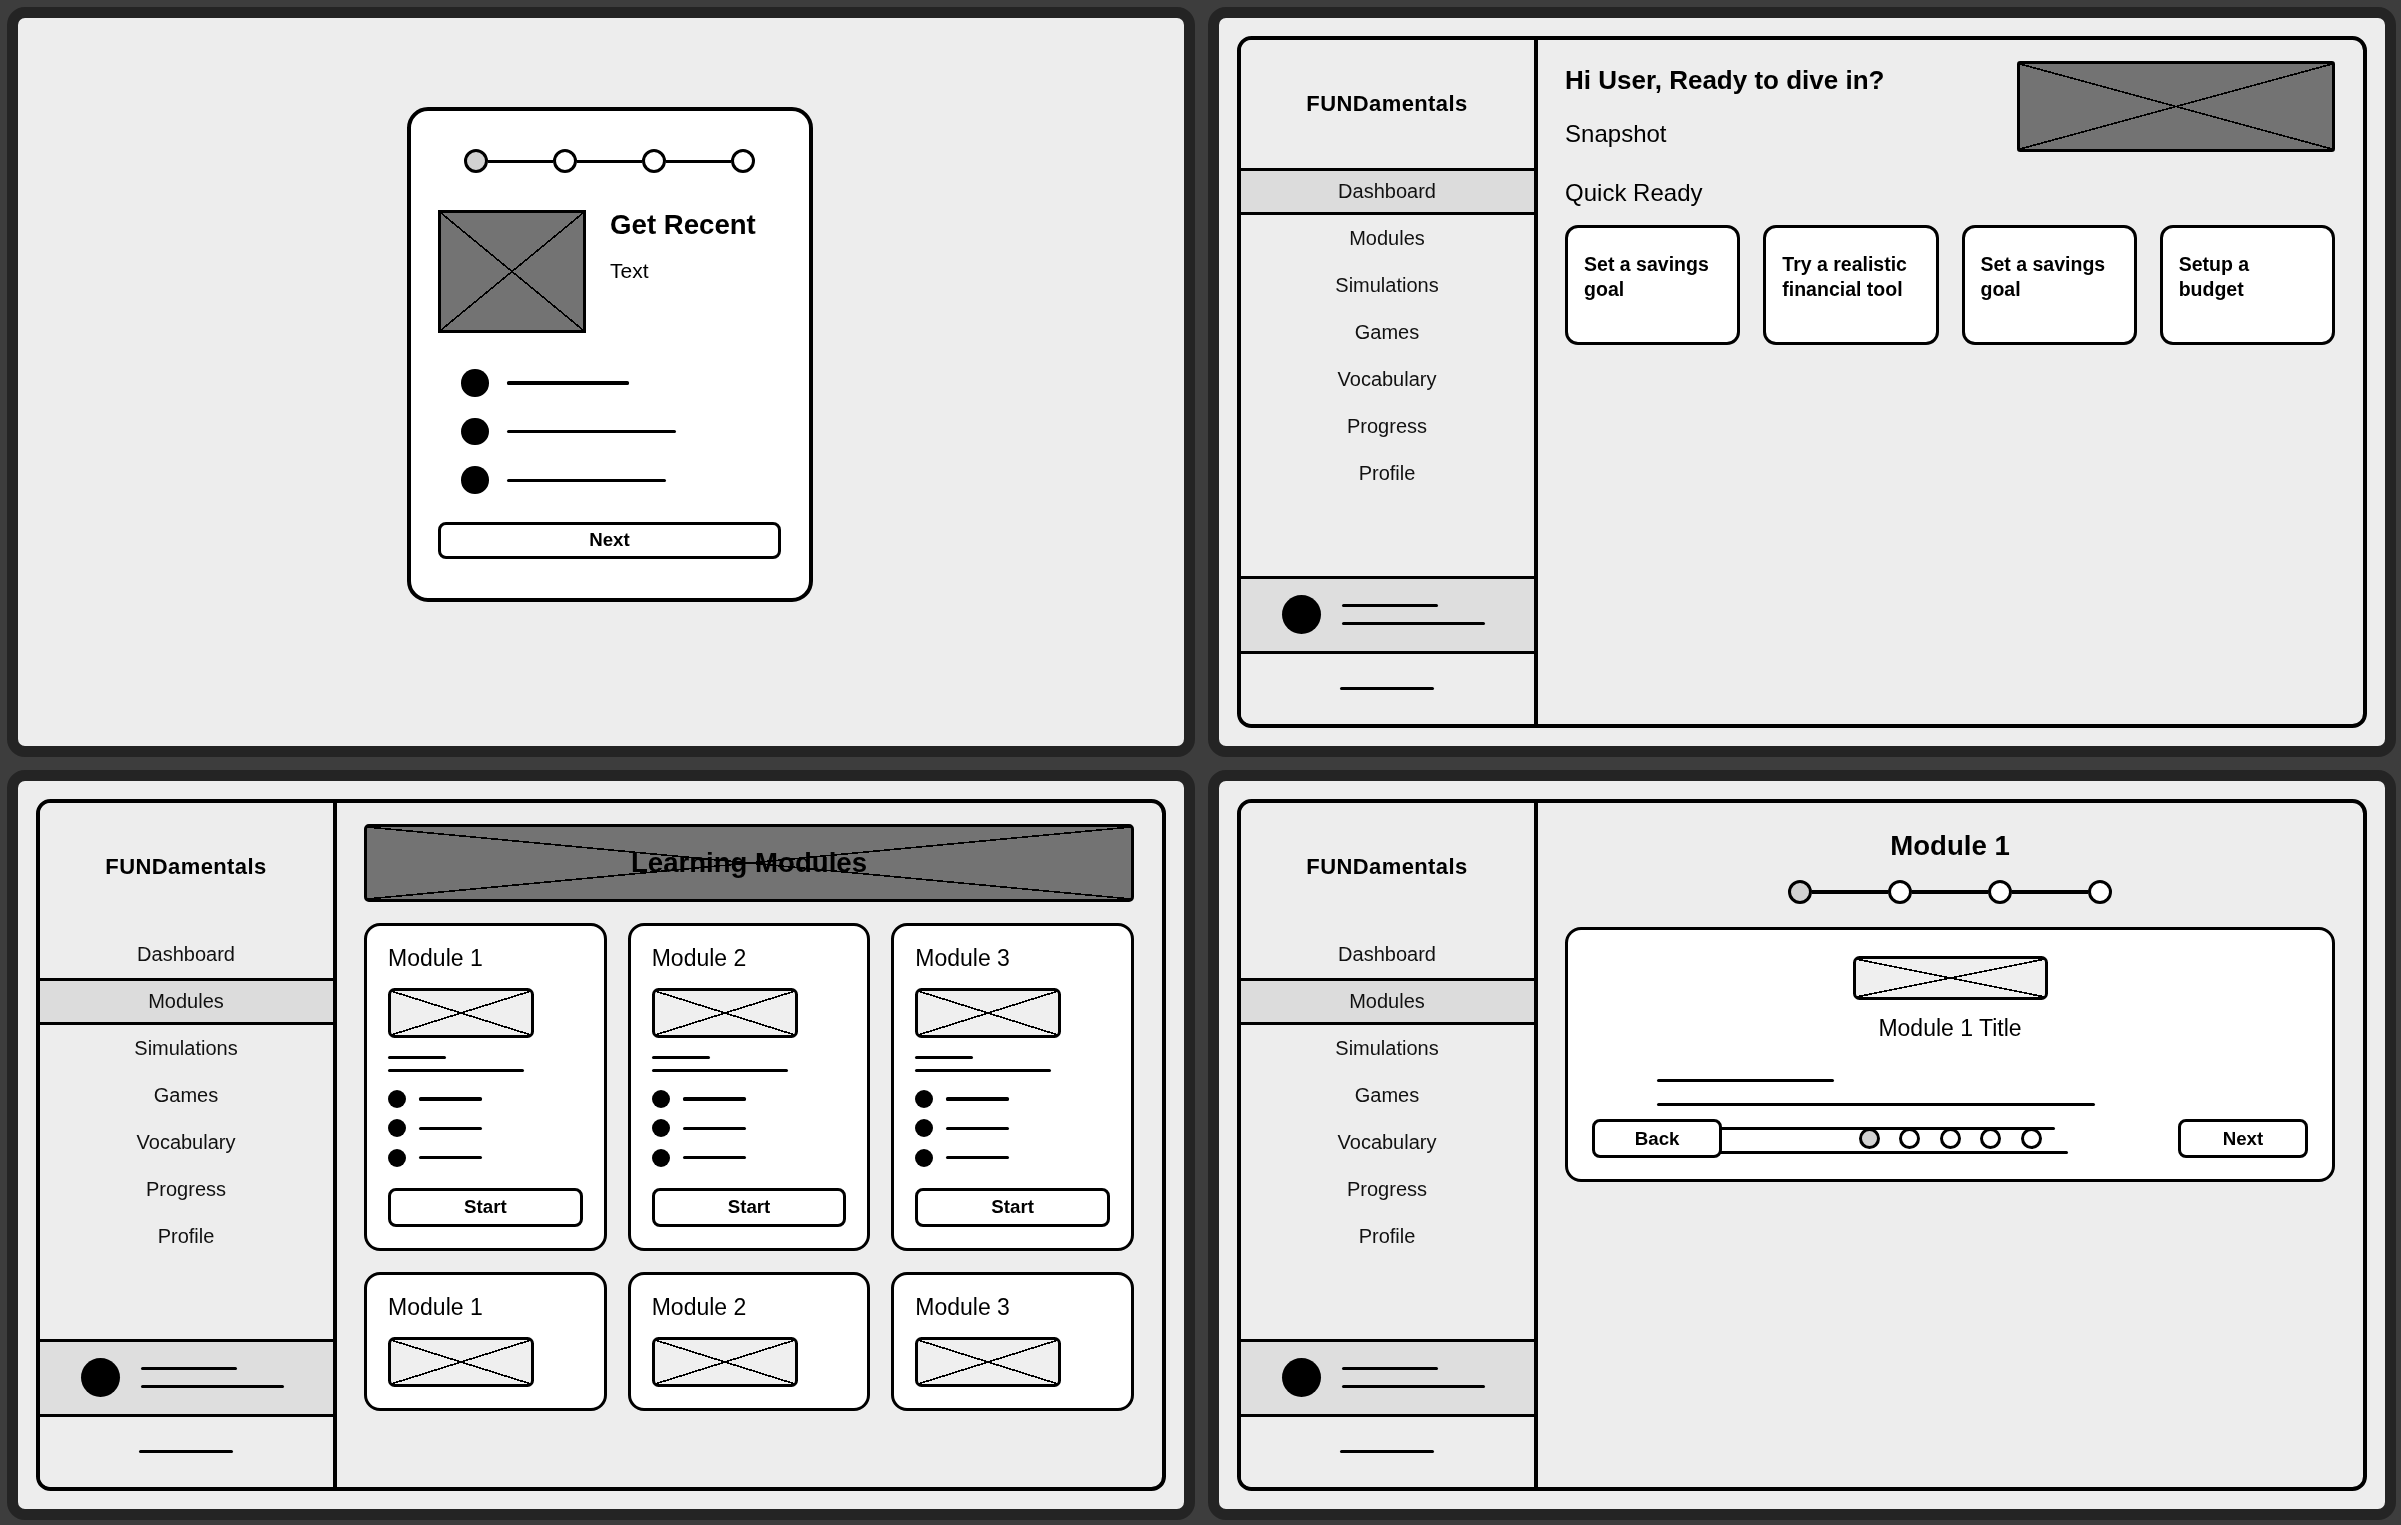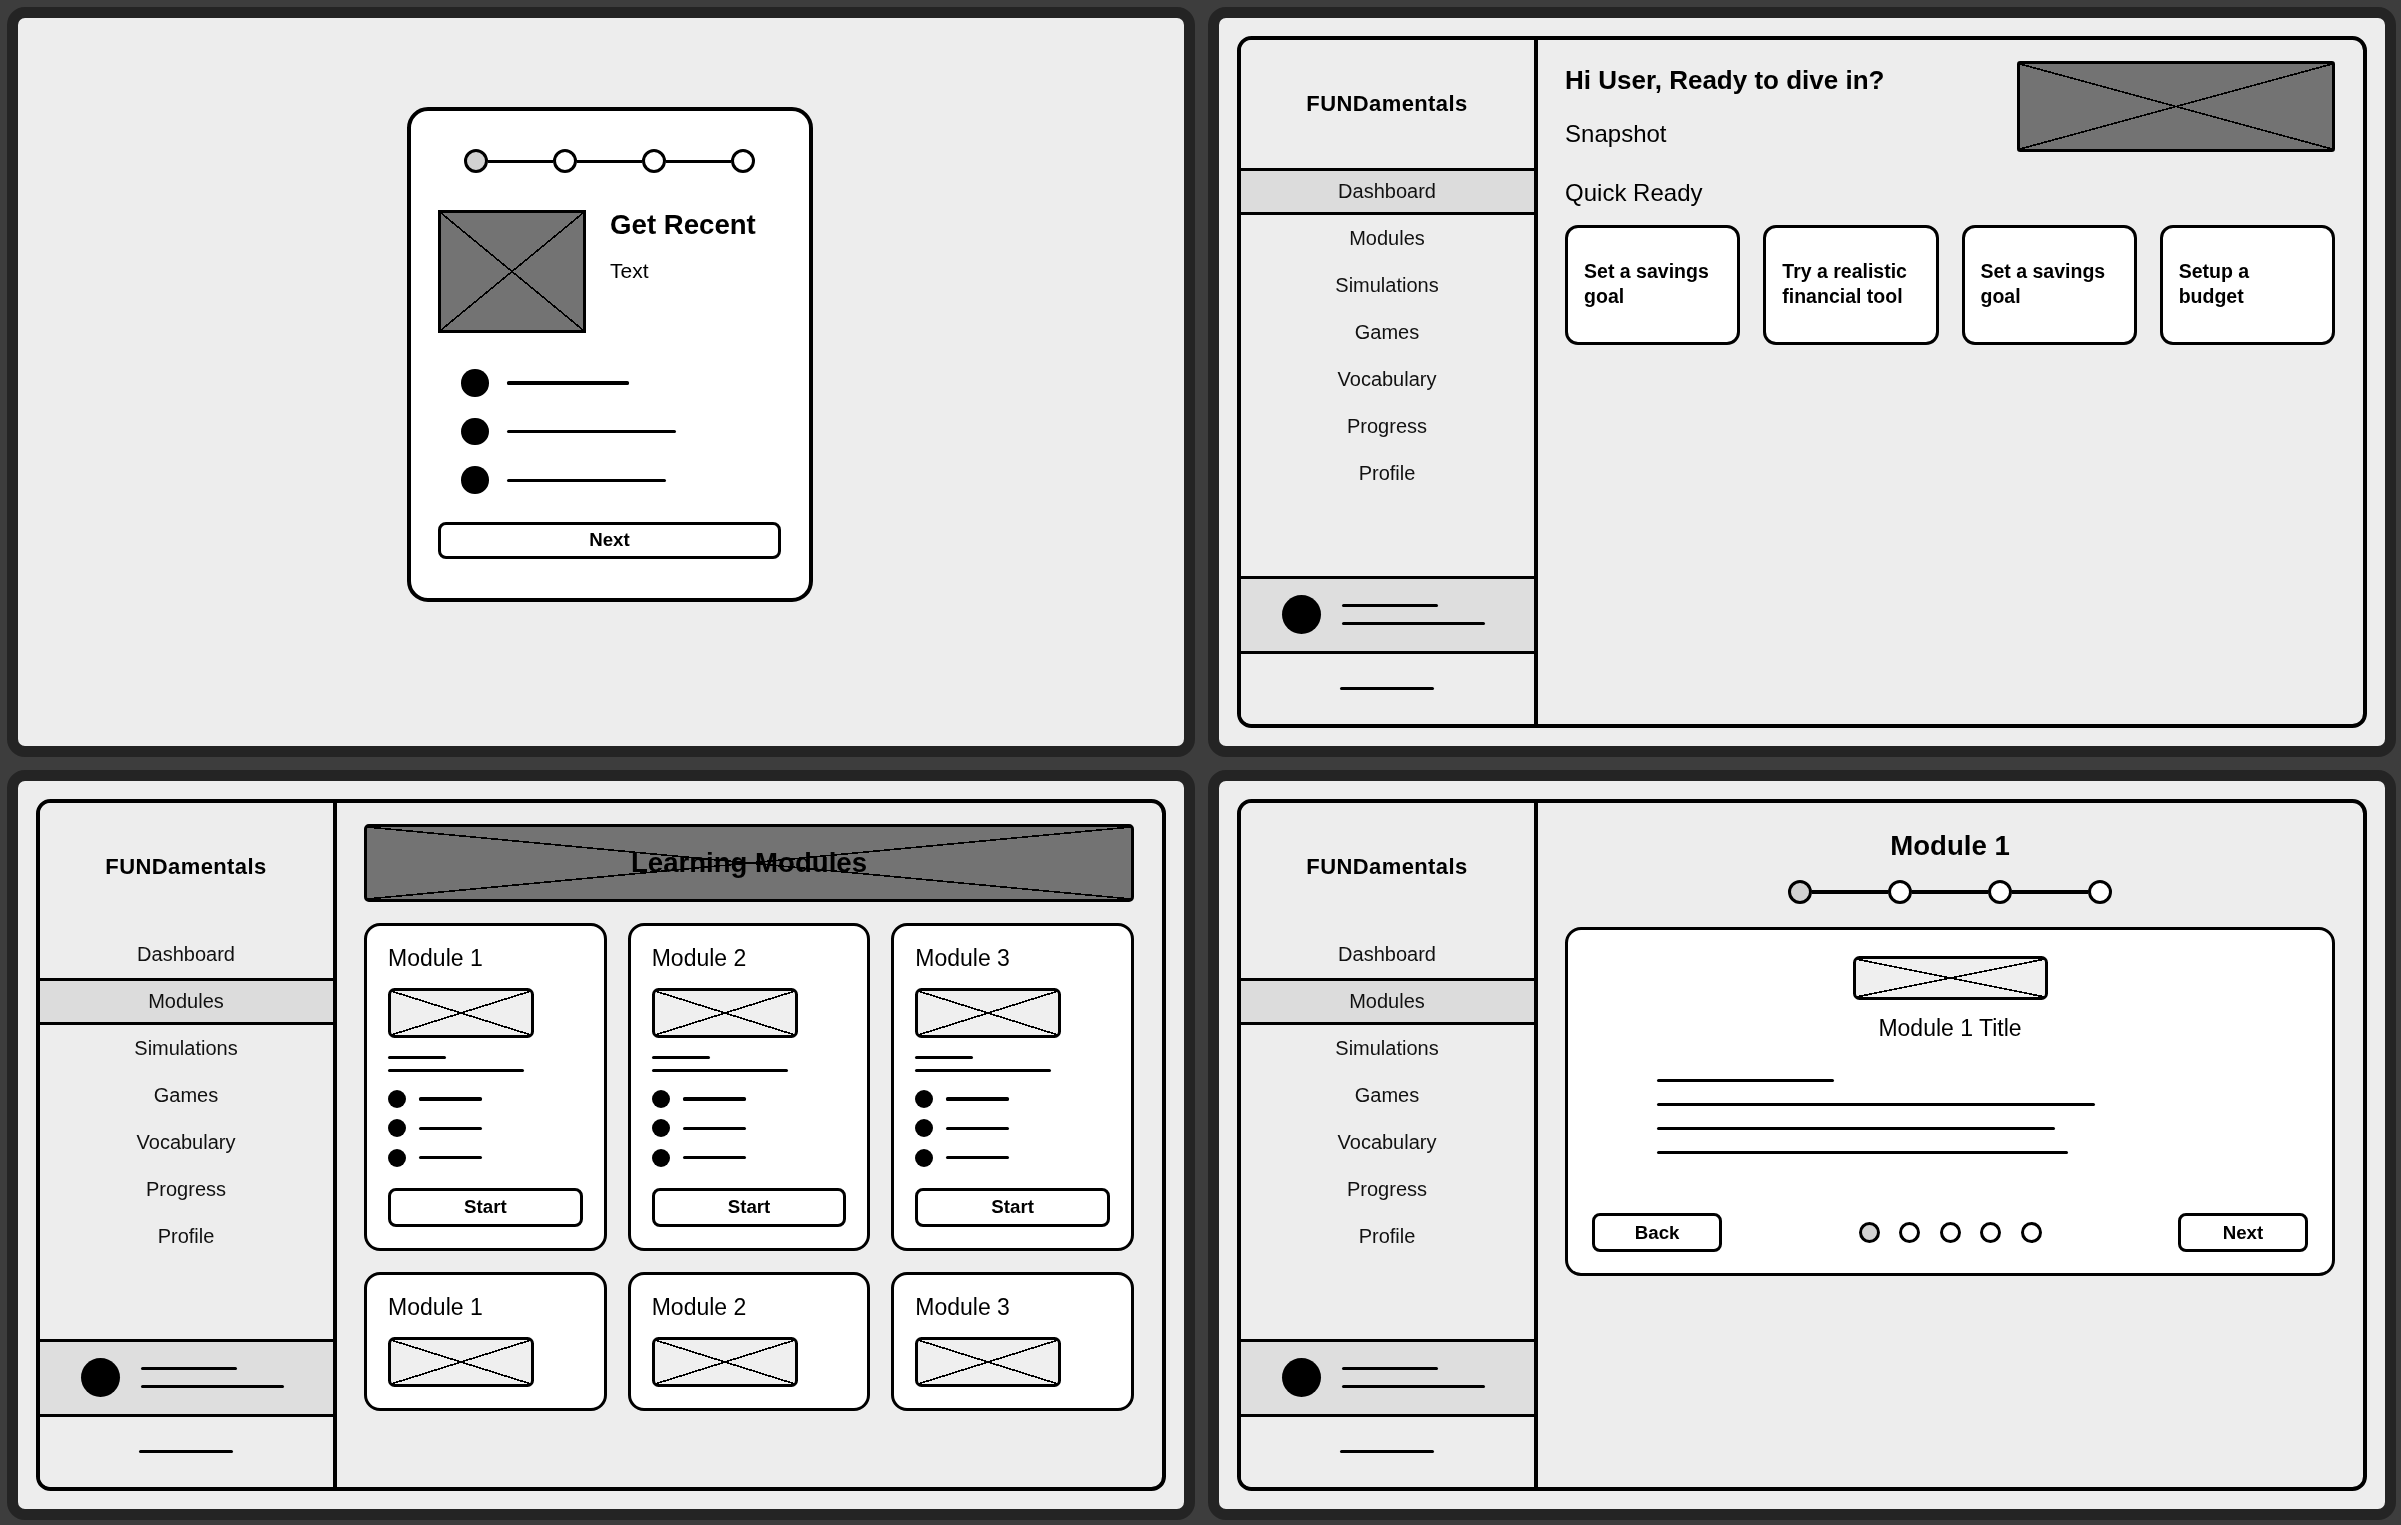--- a/index.html
+++ b/index.html
@@ -202,21 +202,21 @@
   .snap-right { display: flex; flex-direction: column; gap: 14.6px; padding-top: 9.7px; }
   .snap-right .wf-btn { width: 268px; height: 45px; font-size: 19.5px; }
   .qw-title { font-size: 24px; margin-top: 27.6px; }
   .qw-row { display: flex; gap: 23px; margin-top: 18px; }
   .qw-card {
     flex: 1 1 0;
     height: 120px;
     background: #fff;
     border: 3.2px solid #000;
     border-radius: 13px;
-    padding: 31px 16px;
+    padding: 24px 16px;
     font-size: 19.5px;
     font-weight: bold;
     line-height: 1.26;
   }
 
   
   .mods-banner {
     height: 78px;
     border-radius: 4.9px;
     display: flex;
@@ -240,21 +240,21 @@
   .mod-card .xbox { width: 146px; height: 50px; margin-top: 16px; }
   .mod-lines { margin-top: 18px; display: flex; flex-direction: column; gap: 9.7px; }
   .mod-blist { margin-top: 18px; display: flex; flex-direction: column; gap: 11.4px; }
   .mod-brow { display: flex; align-items: center; gap: 13px; }
   .mod-brow .dot-bullet { width: 18px; height: 18px; }
   .mod-start { margin-top: 21px; height: 39px; font-size: 18.7px; }
 
   
   .det-title { font-size: 27.6px; font-weight: bold; text-align: center; margin-top: 6.5px; }
   .det-stepper { width: 325px; margin: 18px auto 0; }
-  .det-card { margin-top: 23px; padding: 26px 32px 24px; height: 349px; position: relative; }
+  .det-card { margin-top: 23px; padding: 26px 32px 24px; height: 255px; position: relative; }
   .det-card .xbox { width: 195px; height: 44px; margin: 0 auto; }
   .det-subtitle { font-size: 23px; text-align: center; margin-top: 14.6px; }
   .det-lines { margin-top: 37px; padding-left: 57px; display: flex; flex-direction: column; gap: 21px; }
   .det-foot {
     position: absolute;
     left: 24px; right: 24px; bottom: 21px;
     display: flex;
     align-items: center;
     justify-content: space-between;
   }

